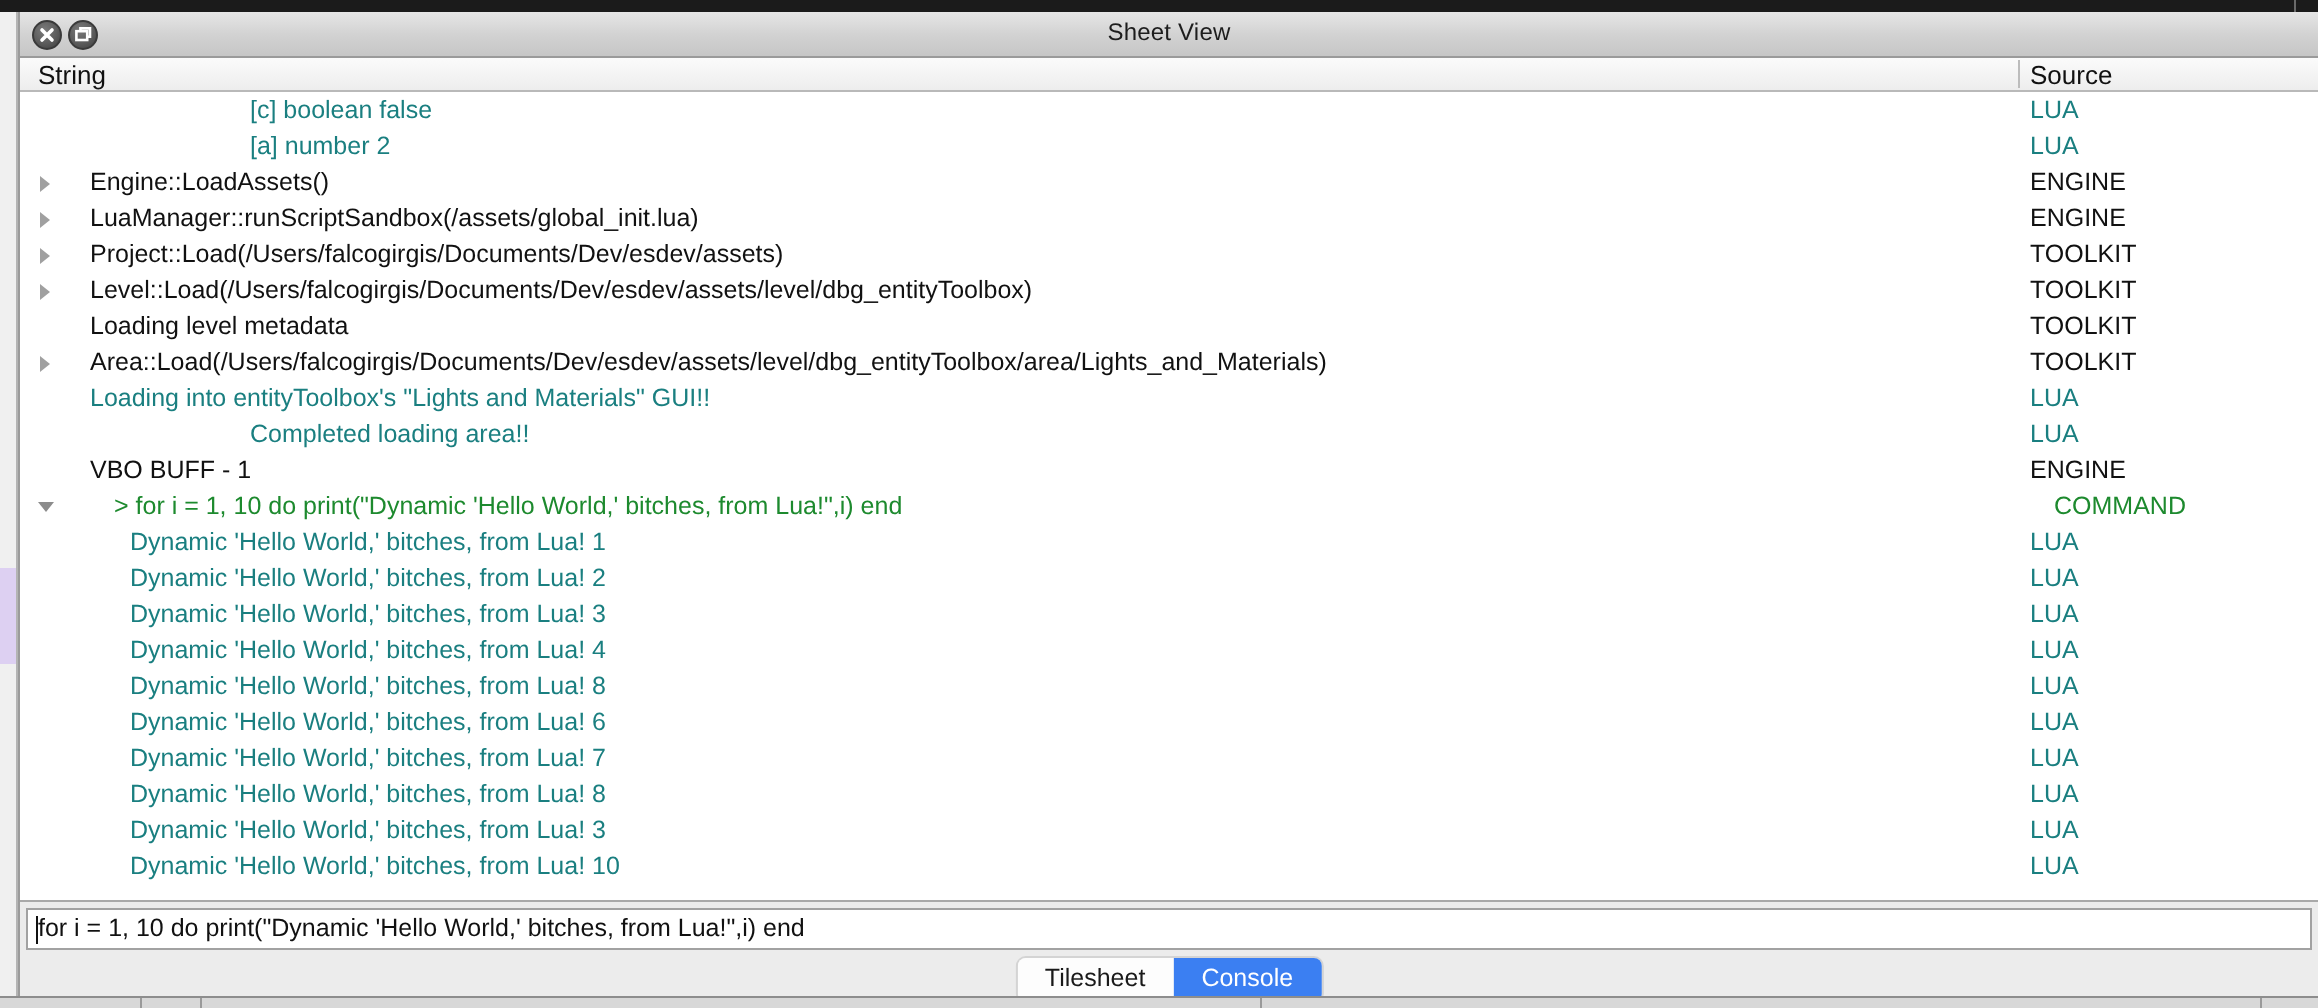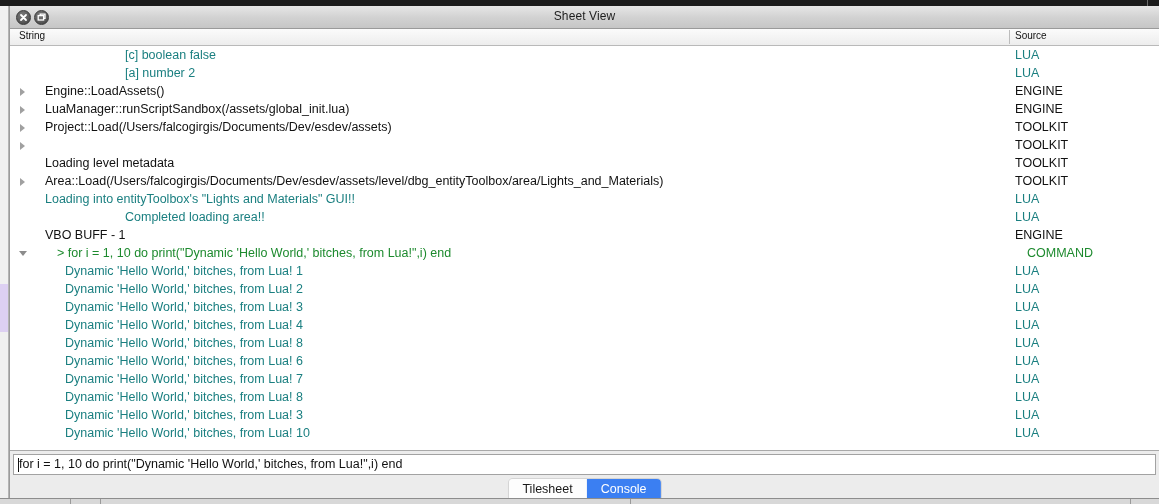--- a/index.html
+++ b/index.html
@@ -112,21 +112,21 @@
   #col-header {
     position: relative;
     height: 17px;
     background: linear-gradient(to bottom, #fbfbfb 0%, #ededed 100%);
     border-bottom: 1px solid #b9b9b9;
     box-sizing: border-box;
   }
   #col-header .hcell {
     position: absolute;
     top: 1px;
-    font-size: 10px;
+    font-size: 13px;
     color: #111;
   }
   #col-header .hcell.string { left: 9px; }
   #col-header .hcell.source { left: 1005px; text-align: right; }
   #col-header .divider {
     position: absolute;
     left: 999px; top: 1px;
     width: 1px; height: 14px;
     background: #bcbcbc;
   }
@@ -284,20 +284,21 @@
           <div class="txt c-plain" style="left: 35px;">LuaManager::runScriptSandbox(/assets/global_init.lua)</div>
           <div class="src c-plain">ENGINE</div>
         </div>
         <div class="row">
           <div class="tri"></div>
           <div class="txt c-plain" style="left: 35px;">Project::Load(/Users/falcogirgis/Documents/Dev/esdev/assets)</div>
           <div class="src c-plain">TOOLKIT</div>
         </div>
         <div class="row">
           <div class="tri"></div>
+          <div class="txt c-plain" style="left: 35px;">Level::Load(/Users/falcogirgis/Documents/Dev/esdev/assets/level/dbg_entityToolbox)</div>
           <div class="src c-plain">TOOLKIT</div>
         </div>
         <div class="row">
           <div class="txt c-plain" style="left: 35px;">Loading level metadata</div>
           <div class="src c-plain">TOOLKIT</div>
         </div>
         <div class="row">
           <div class="tri"></div>
           <div class="txt c-plain" style="left: 35px;">Area::Load(/Users/falcogirgis/Documents/Dev/esdev/assets/level/dbg_entityToolbox/area/Lights_and_Materials)</div>
           <div class="src c-plain">TOOLKIT</div>

